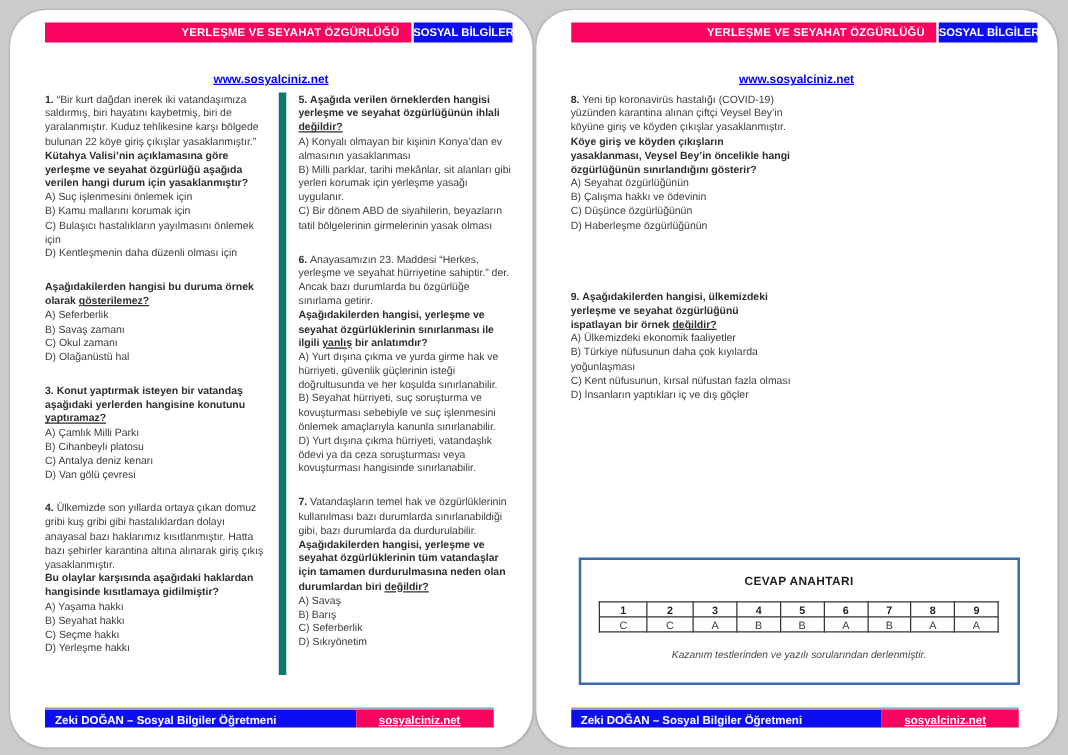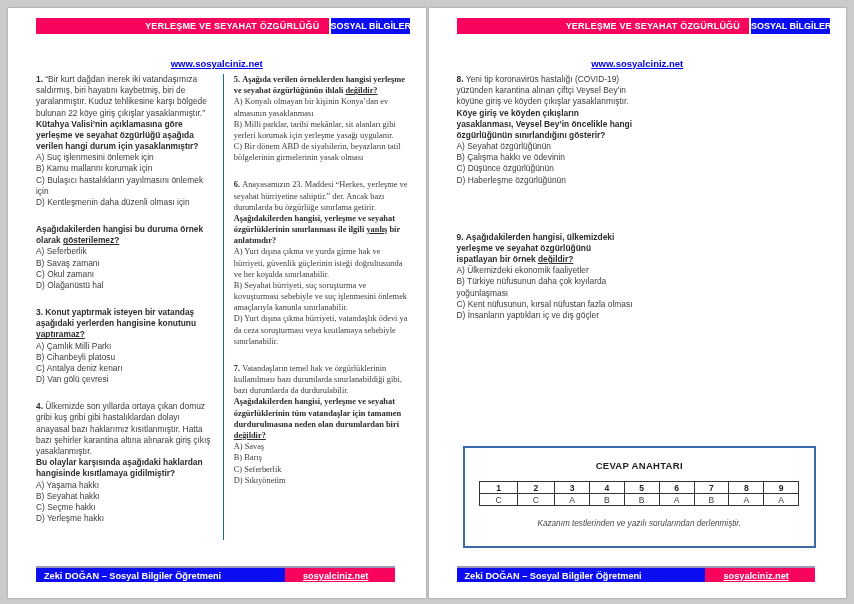--- a/index.html
+++ b/index.html
@@ -13,39 +13,40 @@
   html,body{margin:0;padding:0;}
   body{
     width:854px;height:604px;overflow:hidden;
     background:var(--canvas);
     font-family:"Liberation Sans","DejaVu Sans",sans-serif;
   }
   .canvas{display:flex;gap:3px;padding:8px 8px 0 8px;}
   .page{
     position:relative;width:418px;height:590px;background:#ffffff;
     box-shadow:0 0 2px rgba(0,0,0,.3);
+    border-radius:29px;
   }
   
   .hdr{display:flex;height:16px;margin:10px 16px 0 28px;}
   .hdr-title{
     flex:2.8;background:var(--magenta);color:#fff;font-weight:bold;
     font-size:9px;line-height:16px;text-align:right;padding-right:9px;letter-spacing:.2px;
     white-space:nowrap;overflow:hidden;
   }
   .hdr-badge{
     width:79px;margin-left:2px;background:var(--blue);color:#fff;font-weight:bold;
     font-size:9px;line-height:16px;text-align:center;white-space:nowrap;
   }
   .hdr-link{text-align:center;margin-top:19px;height:12px;}
   .hdr-link a{color:var(--link);font-weight:bold;font-size:9.5px;text-decoration:underline;cursor:pointer;}
   
   .cols{display:flex;margin:9px 16px 0 28px;align-items:stretch;}
   .col{width:50%;}
   .col-first{padding-right:9px;}
-  .col-second{border-left:1px solid #0f766e;padding-left:10px;font-family:Liberation Serif, serif;}
+  .col-second{border-left:6px solid #0f766e;padding-left:10px;}
   
   .question{font-size:8.4px;line-height:1.33;color:#3c3c3c;margin-bottom:16px;}
   .page-2 .question{margin-bottom:46px;}
   .question p{margin:0;}
   .question .stem{font-weight:bold;color:#2e2e2e;}
   .question .qnum{color:#2e2e2e;}
   
   .anskey{
     position:absolute;left:34px;right:30px;bottom:50px;
     border:2px solid var(--key-border);padding:12px 10px 12px;background:#fff;
@@ -117,21 +118,21 @@
             <p class="stem"><b class="qnum">5. </b>Aşağıda verilen örneklerden hangisi yerleşme ve seyahat özgürlüğünün ihlali <u>değildir?</u></p>
             <p class="option">A) Konyalı olmayan bir kişinin Konya’dan ev almasının yasaklanması</p>
             <p class="option">B) Milli parklar, tarihi mekânlar, sit alanları gibi yerleri korumak için yerleşme yasağı uygulanır.</p>
             <p class="option">C) Bir dönem ABD de siyahilerin, beyazların tatil bölgelerinin girmelerinin yasak olması</p>
           </div>
           <div class="question">
             <p class="intro"><b class="qnum">6. </b>Anayasamızın 23. Maddesi “Herkes, yerleşme ve seyahat hürriyetine sahiptir.” der. Ancak bazı durumlarda bu özgürlüğe sınırlama getirir.</p>
             <p class="stem">Aşağıdakilerden hangisi, yerleşme ve seyahat özgürlüklerinin sınırlanması ile ilgili <u>yanlış</u> bir anlatımdır?</p>
             <p class="option">A) Yurt dışına çıkma ve yurda girme hak ve hürriyeti, güvenlik güçlerinin isteği doğrultusunda ve her koşulda sınırlanabilir.</p>
             <p class="option">B) Seyahat hürriyeti, suç soruşturma ve kovuşturması sebebiyle ve suç işlenmesini önlemek amaçlarıyla kanunla sınırlanabilir.</p>
-            <p class="option">D) Yurt dışına çıkma hürriyeti, vatandaşlık ödevi ya da ceza soruşturması veya kısıtlamaya sebebiyle sınırlanabilir.</p>
+            <p class="option">D) Yurt dışına çıkma hürriyeti, vatandaşlık ödevi ya da ceza soruşturması veya kovuşturması hangisinde sınırlanabilir.</p>
           </div>
           <div class="question">
             <p class="intro"><b class="qnum">7. </b>Vatandaşların temel hak ve özgürlüklerinin kullanılması bazı durumlarda sınırlanabildiği gibi, bazı durumlarda da durdurulabilir.</p>
             <p class="stem">Aşağıdakilerden hangisi, yerleşme ve seyahat özgürlüklerinin tüm vatandaşlar için tamamen durdurulmasına neden olan durumlardan biri <u>değildir?</u></p>
             <p class="option">A) Savaş</p>
             <p class="option">B) Barış</p>
             <p class="option">C) Seferberlik</p>
             <p class="option">D) Sıkıyönetim</p>
           </div>
         </div>

